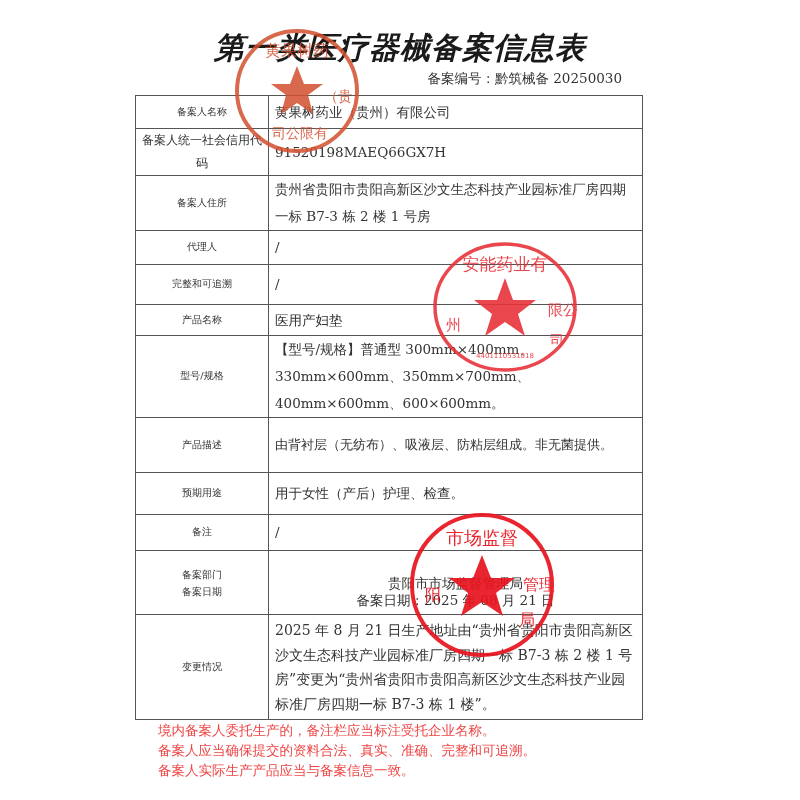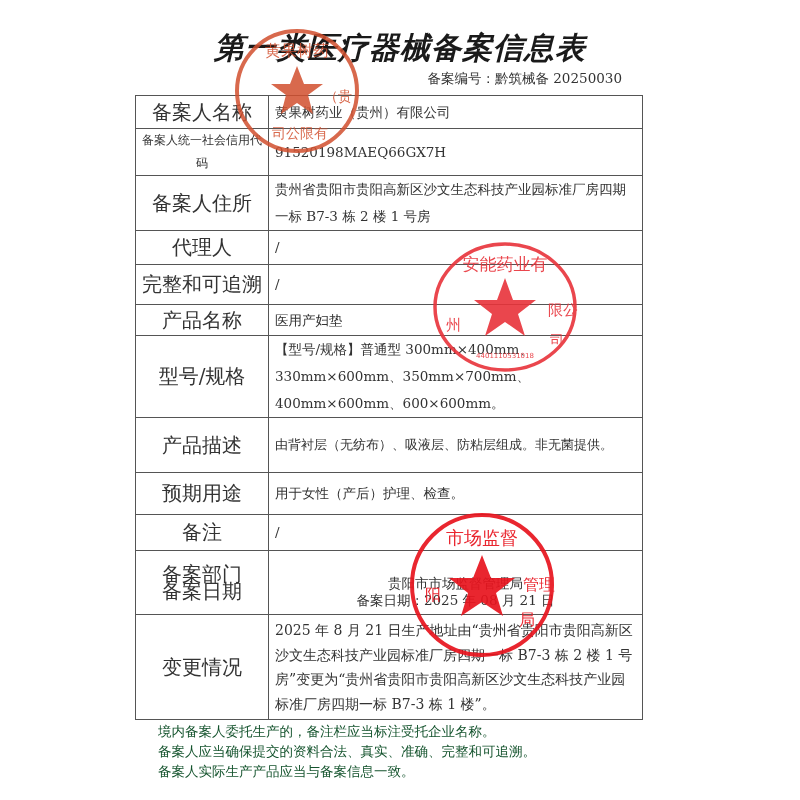--- a/index.html
+++ b/index.html
@@ -5,26 +5,26 @@
   html, body { margin:0; padding:0; background:#ffffff; }
   body { width:800px; height:800px; position:relative; overflow:hidden;
          font-family:"DejaVu Serif","Liberation Serif",serif; color:#2a2a2a; }
   .title { position:absolute; left:0; width:800px; top:28px; text-align:center;
            font-size:30px; font-weight:bold; letter-spacing:1px; color:#1a1a1a;
            font-family:"DejaVu Sans","Liberation Sans",sans-serif;font-style:italic; }
   .record-no { position:absolute; right:178px; top:70px; font-size:13.5px; color:#333; }
   table.doc { position:absolute; left:135px; top:95px; width:508px; border-collapse:collapse;
               font-size:13px; }
   table.doc td { border:1.3px solid #555; padding:0 6px; vertical-align:middle; line-height:1.25; }
-  td.lbl { width:120px; text-align:center; font-size:20px; color:#333; }
+  td.lbl { width:120px; text-align:center; font-size:10px; color:#333; }
   td.val { text-align:left; color:#333; font-size:13.5px; }
   td.val.spaced { line-height:27px; }
   td.val.small { font-size:13px; }
   .dept { text-align:center; padding-top:18px; font-size:13.5px; line-height:17px; }
-  .notes { position:absolute; left:158px; top:721px; font-size:13.5px; line-height:20px; color:#14532d; }
+  .notes { position:absolute; left:158px; top:721px; font-size:13.5px; line-height:20px; color:#ef4444;font-family:Liberation Serif, serif; }
   .stamp { position:absolute; pointer-events:none;text-align:center; }
   .stamp svg { display:block; }
 </style>
 </head>
 <body>
 
 <div class="title">第一类医疗器械备案信息表</div>
 <div class="record-no"><span>备案编号：</span><span>黔筑械备 20250030</span></div>
 
 <table class="doc">

